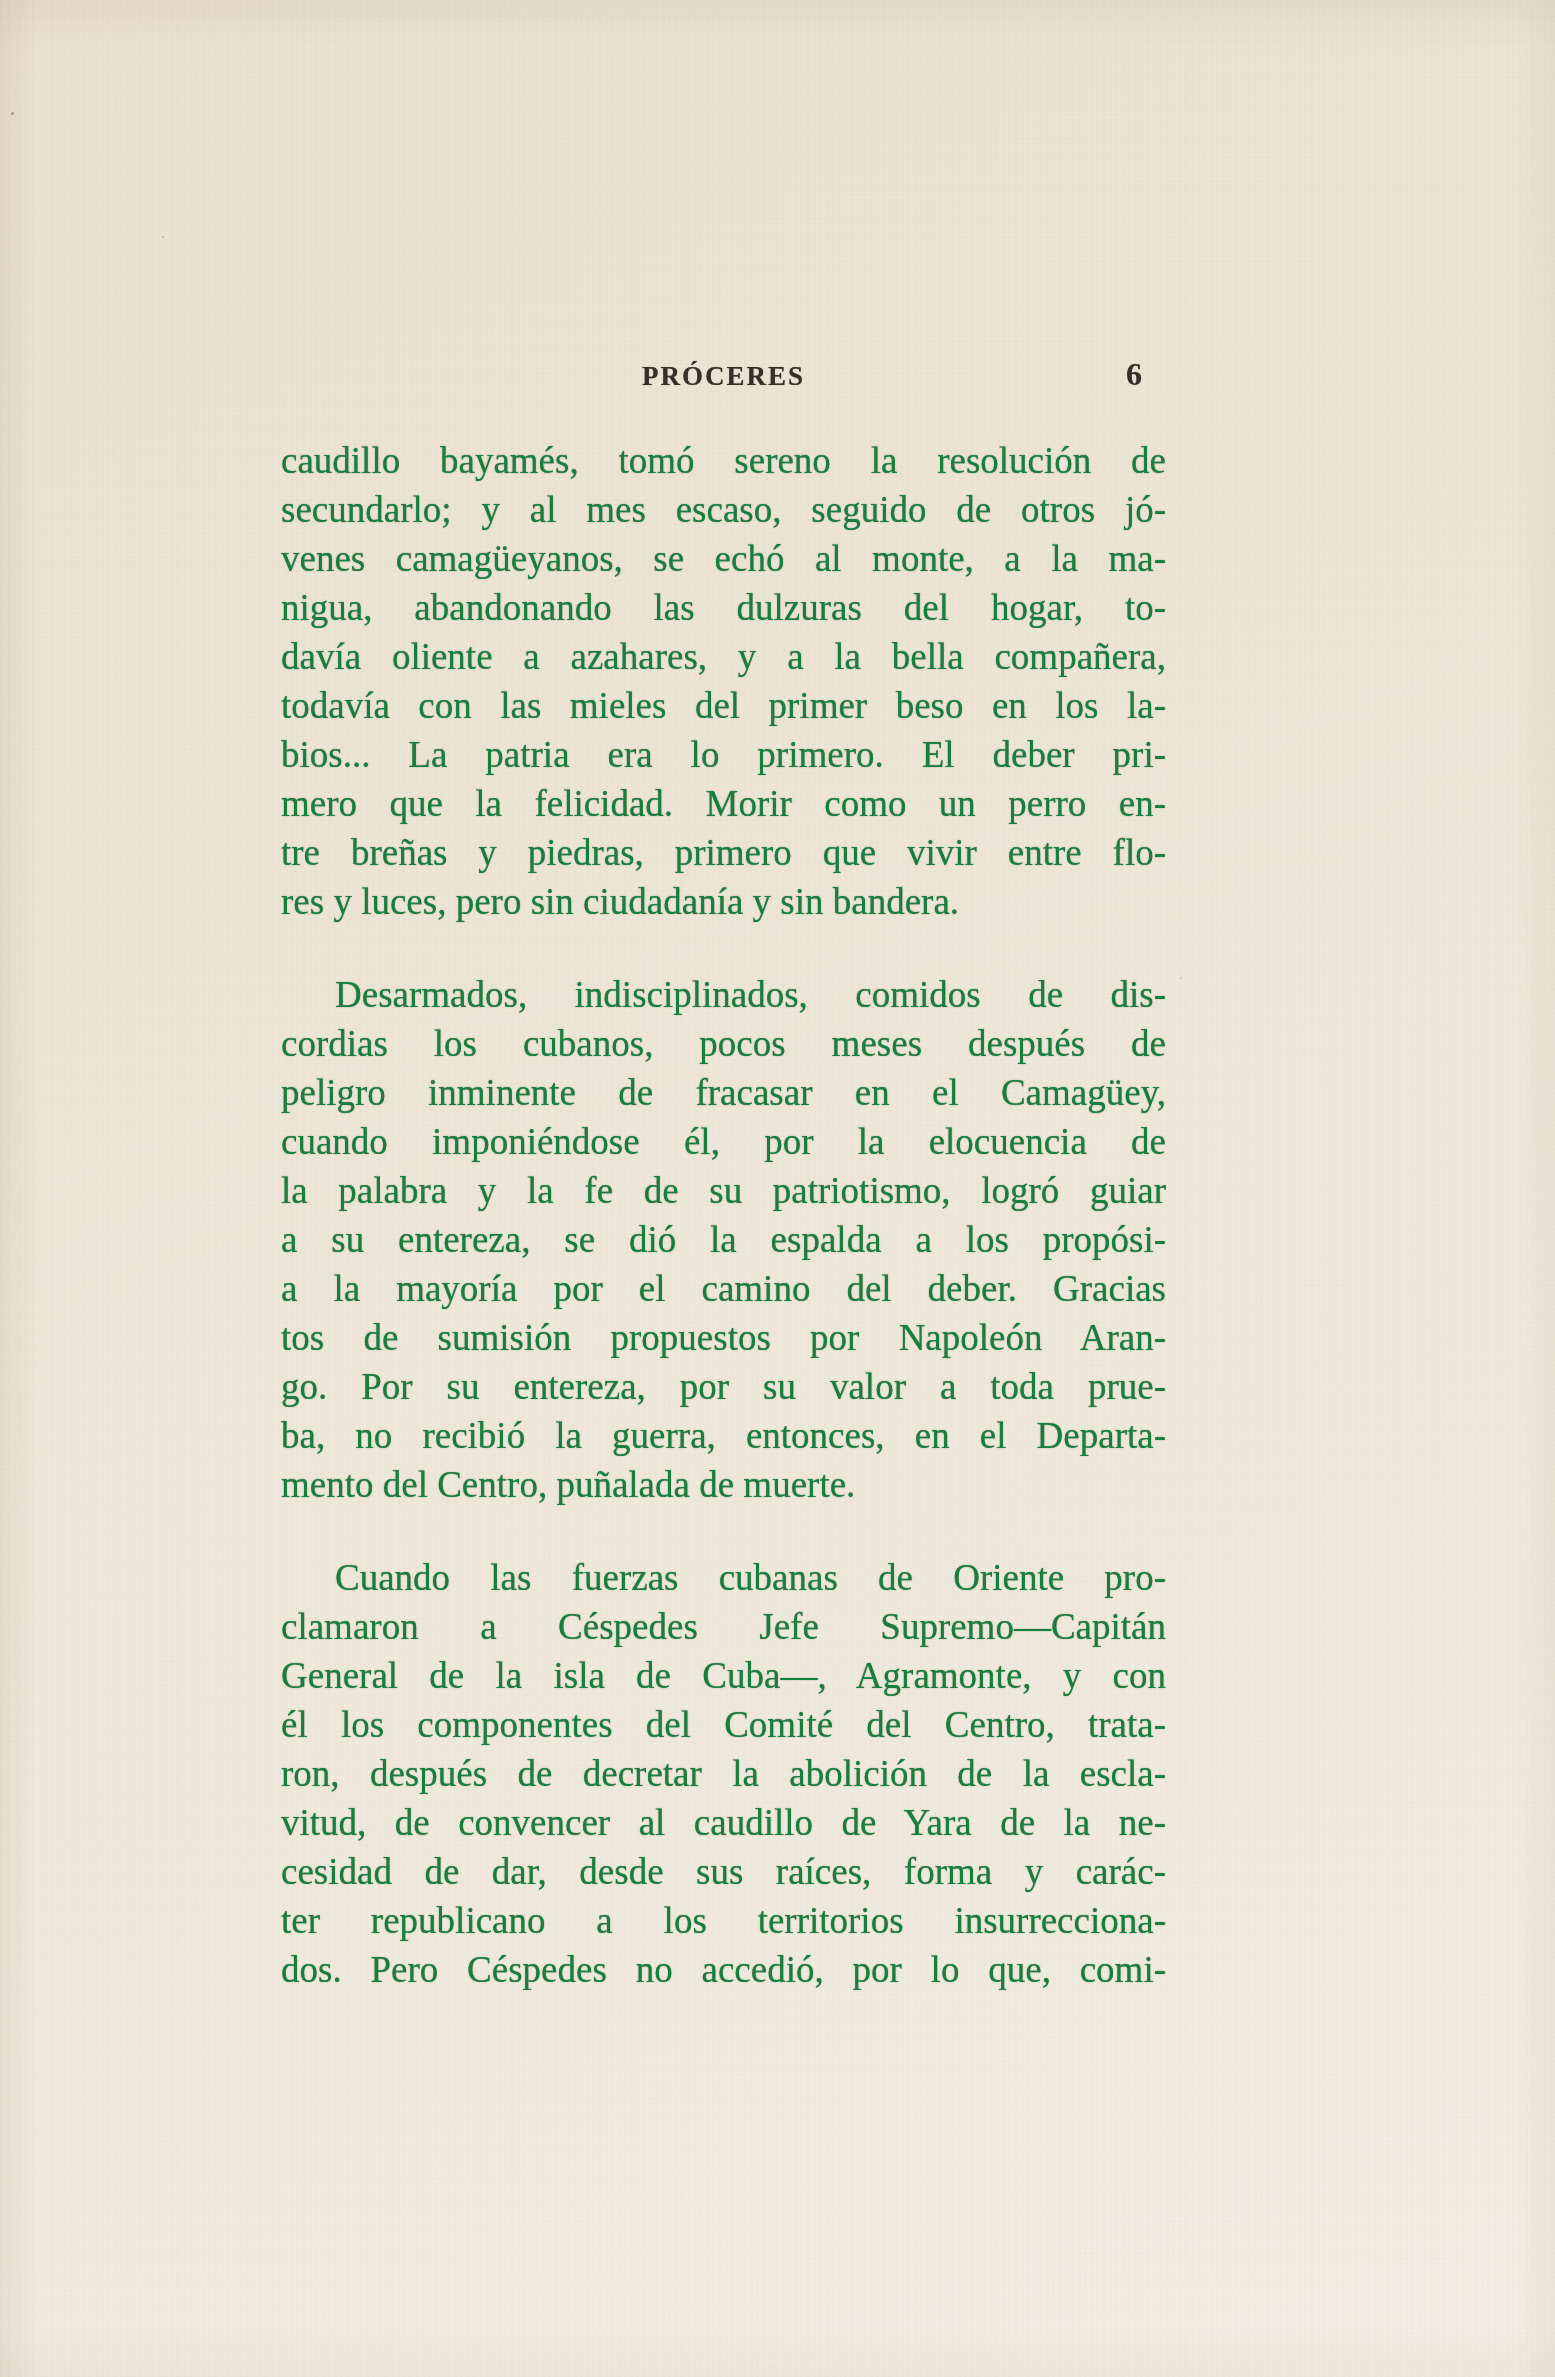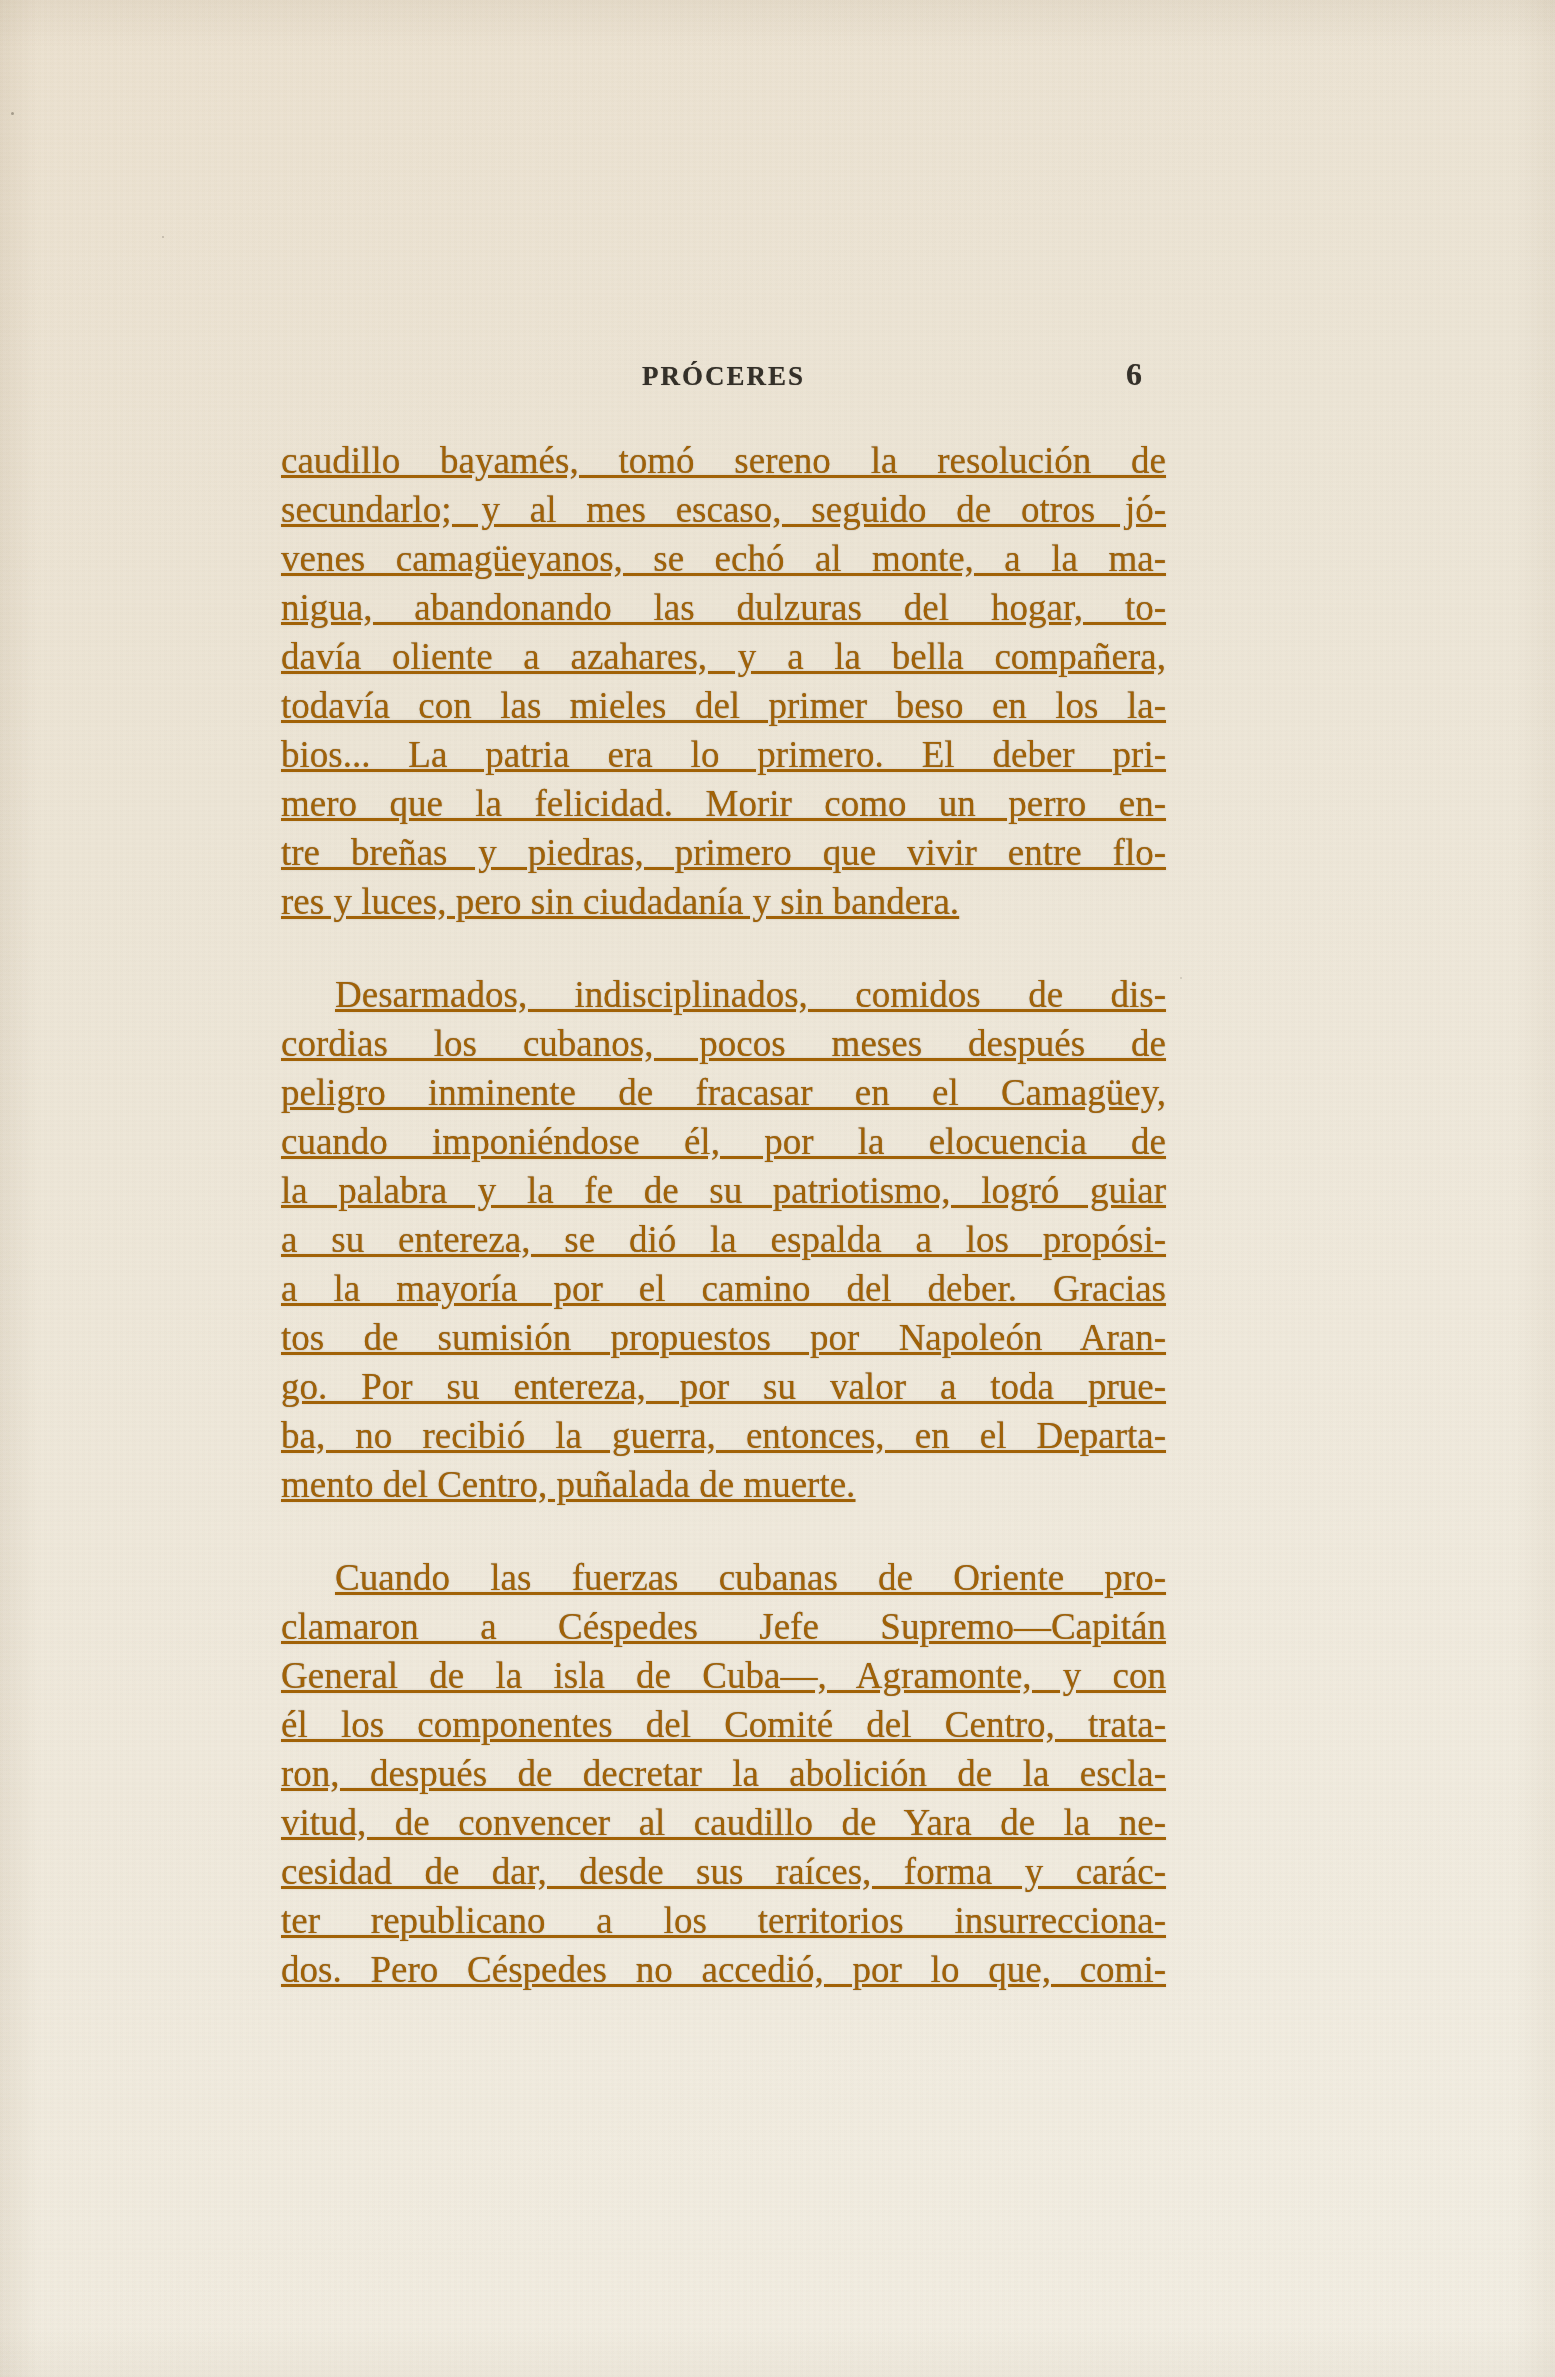--- a/index.html
+++ b/index.html
@@ -52,23 +52,22 @@
     font-size: 32px;
     text-shadow: 0 0 0.8px rgba(52,48,41,0.5);
   }
   .page-text {
     position: absolute;
     left: 281px;
     top: 436px;
     width: 885px;
     font-size: 37px;
     line-height: 49px;
-    color: #a16207;
+    color: #15803d;
     text-shadow: 0 0 0.8px rgba(47,43,37,0.5), 0 0 2px rgba(47,43,37,0.14);
-    text-decoration: underline;
   }
   .line {
     text-align: justify;
     text-justify: inter-word;
     text-align-last: justify;
   }
   .line.para-end {
     text-align-last: left;
   }
   .line.indent {

